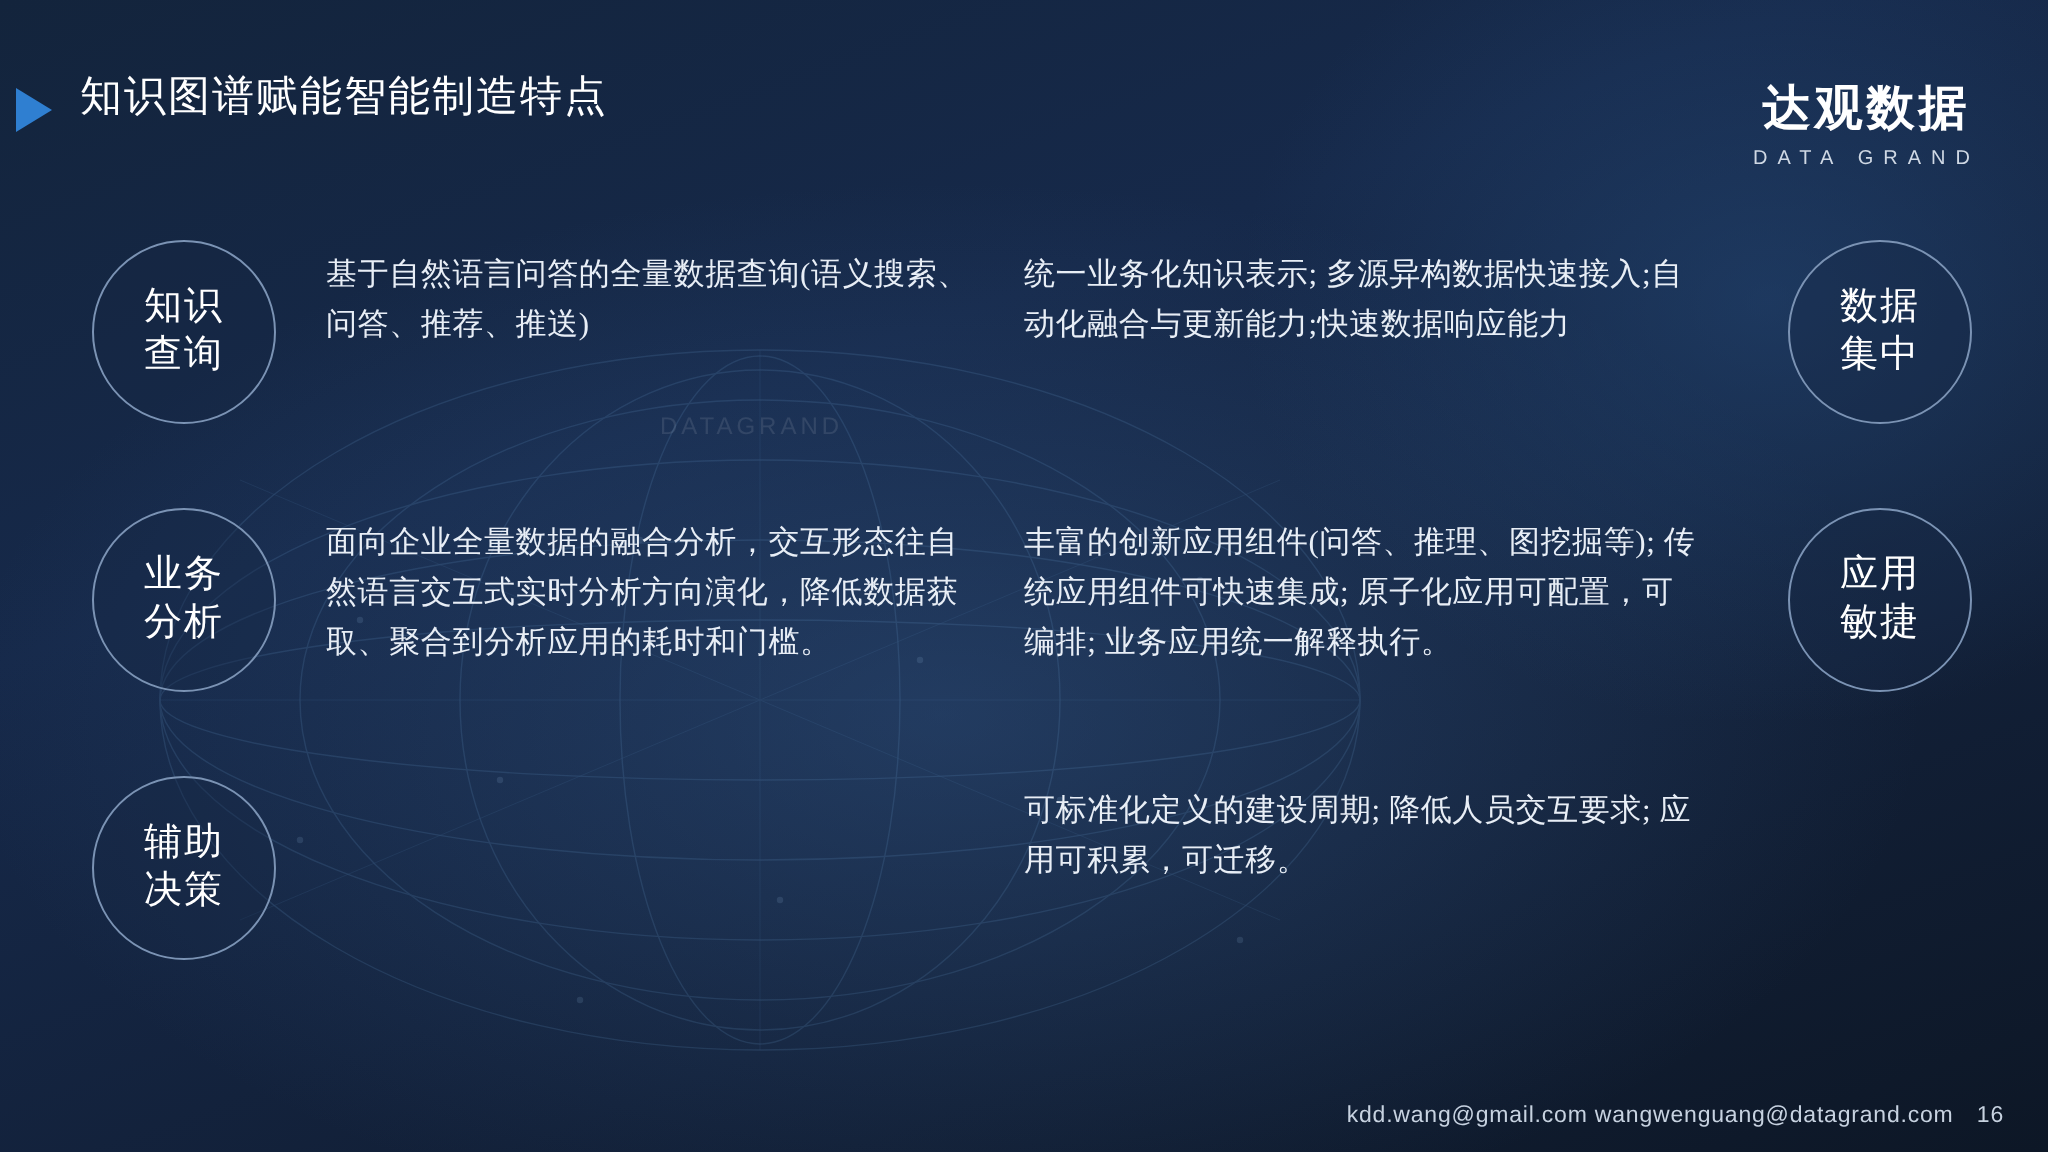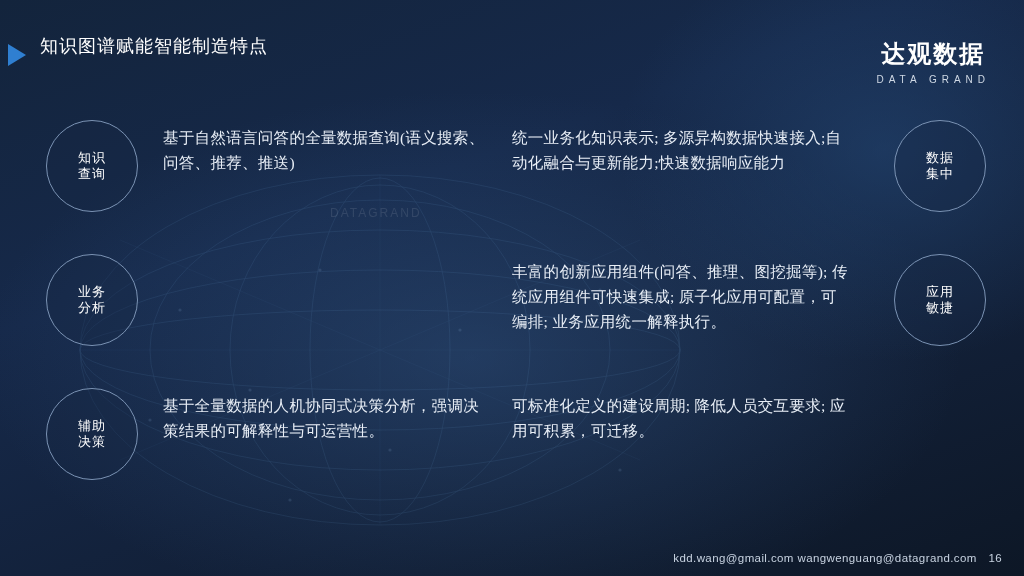--- a/index.html
+++ b/index.html
@@ -38,21 +38,21 @@
   }
   .title-arrow {
     position: absolute; left: 8px; top: 44px;
     width: 0; height: 0;
     border-top: 11px solid transparent;
     border-bottom: 11px solid transparent;
     border-left: 18px solid #2f7fd1;
   }
   .slide-title {
     position: absolute; left: 40px; top: 34px;
-    font-size: 18px; color: #ffffff; letter-spacing: 1px;
+    font-size: 21px; color: #ffffff; letter-spacing: 1px;
     font-weight: normal;
   }
   .logo {
     position: absolute; right: 34px; top: 38px;
     text-align: center; color: #ffffff;
   }
   .logo .cn {
     font-size: 24px; font-weight: bold; letter-spacing: 2px;
   }
   .logo .en {
@@ -68,21 +68,21 @@
   }
   .pill {
     position: absolute;
     width: 92px; height: 92px;
     border-radius: 50%;
     border: 1.6px solid #7b93b4;
     background: rgba(22,40,68,0.35);
     display: flex; align-items: center; justify-content: center;
     text-align: left;
     color: #ffffff;
-    font-size: 13px;
+    font-size: 19px;
     line-height: 1.25;
     letter-spacing: 1px;
     top: 16px;
   }
   .pill.left { left: 46px; }
   .pill.right { right: 38px; font-family: Liberation Serif, serif; }
   .txt {
     position: absolute;
     top: 22px;
     color: #e8eef6;
@@ -165,29 +165,29 @@
 查询</div>
       <div class="txt left">基于自然语言问答的全量数据查询(语义搜索、问答、推荐、推送)</div>
       <div class="txt right">统一业务化知识表示; 多源异构数据快速接入;自动化融合与更新能力;快速数据响应能力</div>
       <div class="pill right" style="white-space:pre-line">数据
 集中</div>
     </div>
 
     <div class="row">
       <div class="pill left" style="white-space:pre-line">业务
 分析</div>
+      <div class="txt left">面向企业全量数据的融合分析，交互形态往自然语言交互式实时分析方向演化，降低数据获取、聚合到分析应用的耗时和门槛。</div>
       <div class="txt right">丰富的创新应用组件(问答、推理、图挖掘等); 传统应用组件可快速集成; 原子化应用可配置，可编排; 业务应用统一解释执行。</div>
       <div class="pill right" style="white-space:pre-line">应用
 敏捷</div>
     </div>
 
     <div class="row">
       <div class="pill left" style="white-space:pre-line">辅助
 决策</div>
-      <div class="txt left">基于全量数据的人机协同式决策分析，强调决策结果的可解释性与可运营性。</div>
       <div class="txt right">可标准化定义的建设周期; 降低人员交互要求; 应用可积累，可迁移。</div>
     </div>
 
   </div>
 
   <div class="footer">
     <span>kdd.wang@gmail.com  wangwenguang@datagrand.com</span>
     <span class="pg">16</span>
   </div>
 

